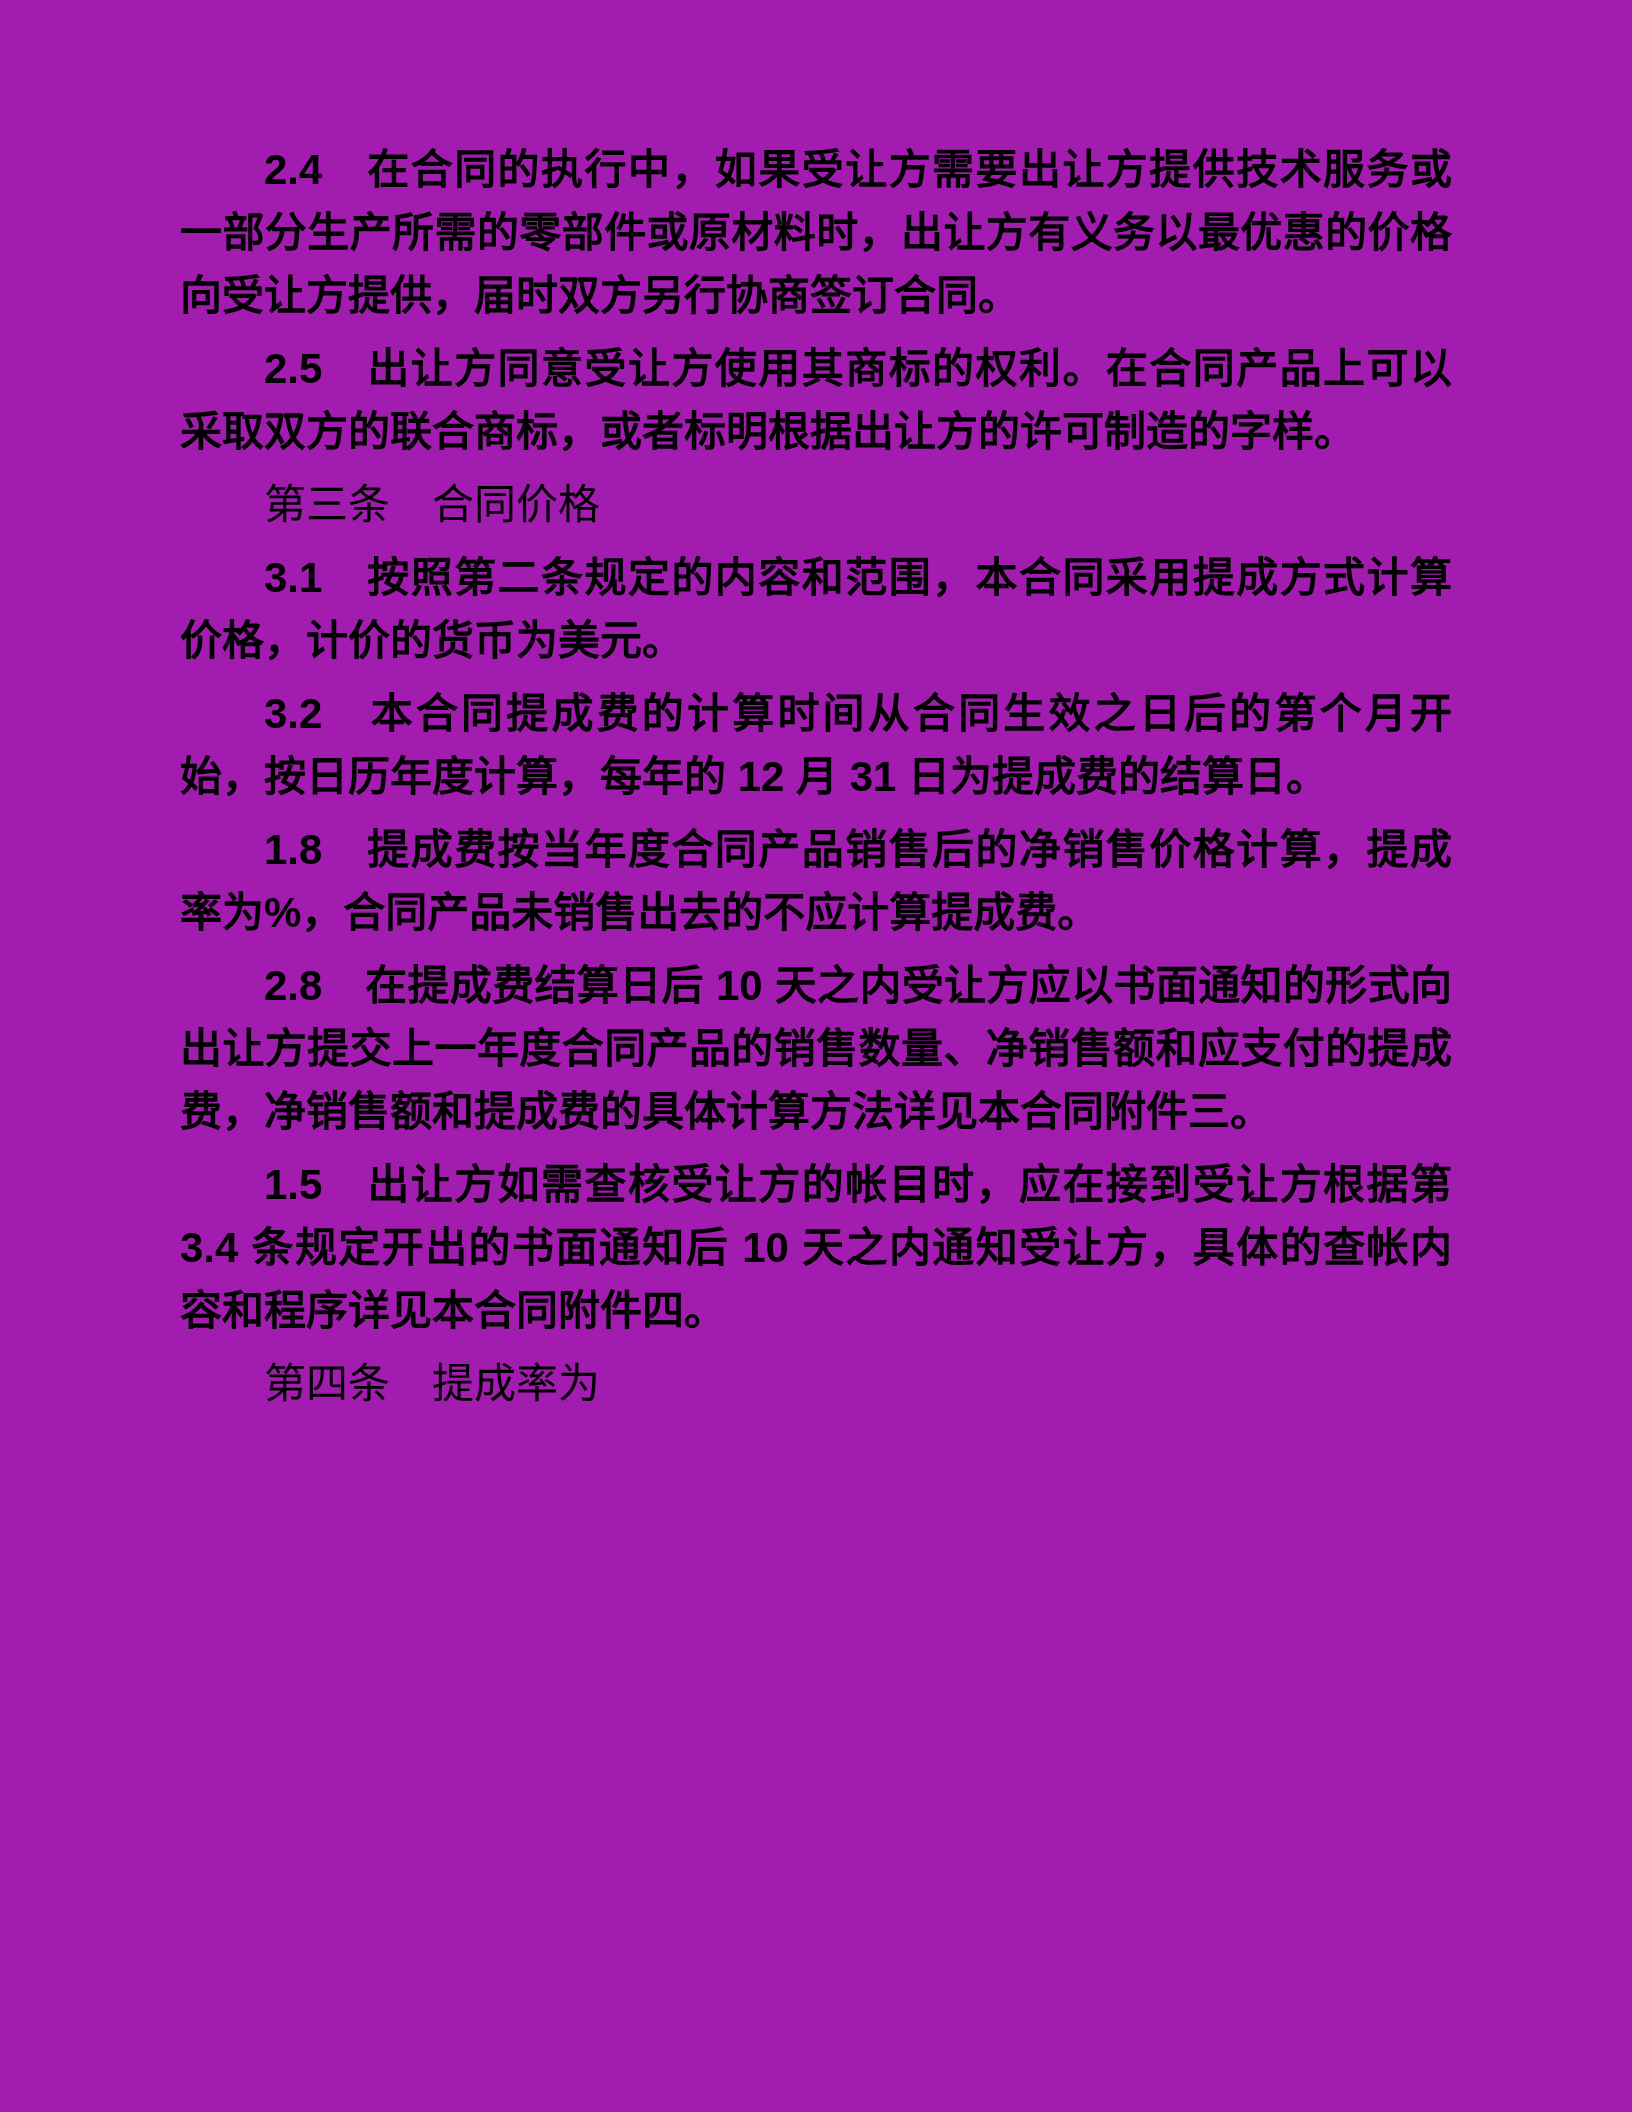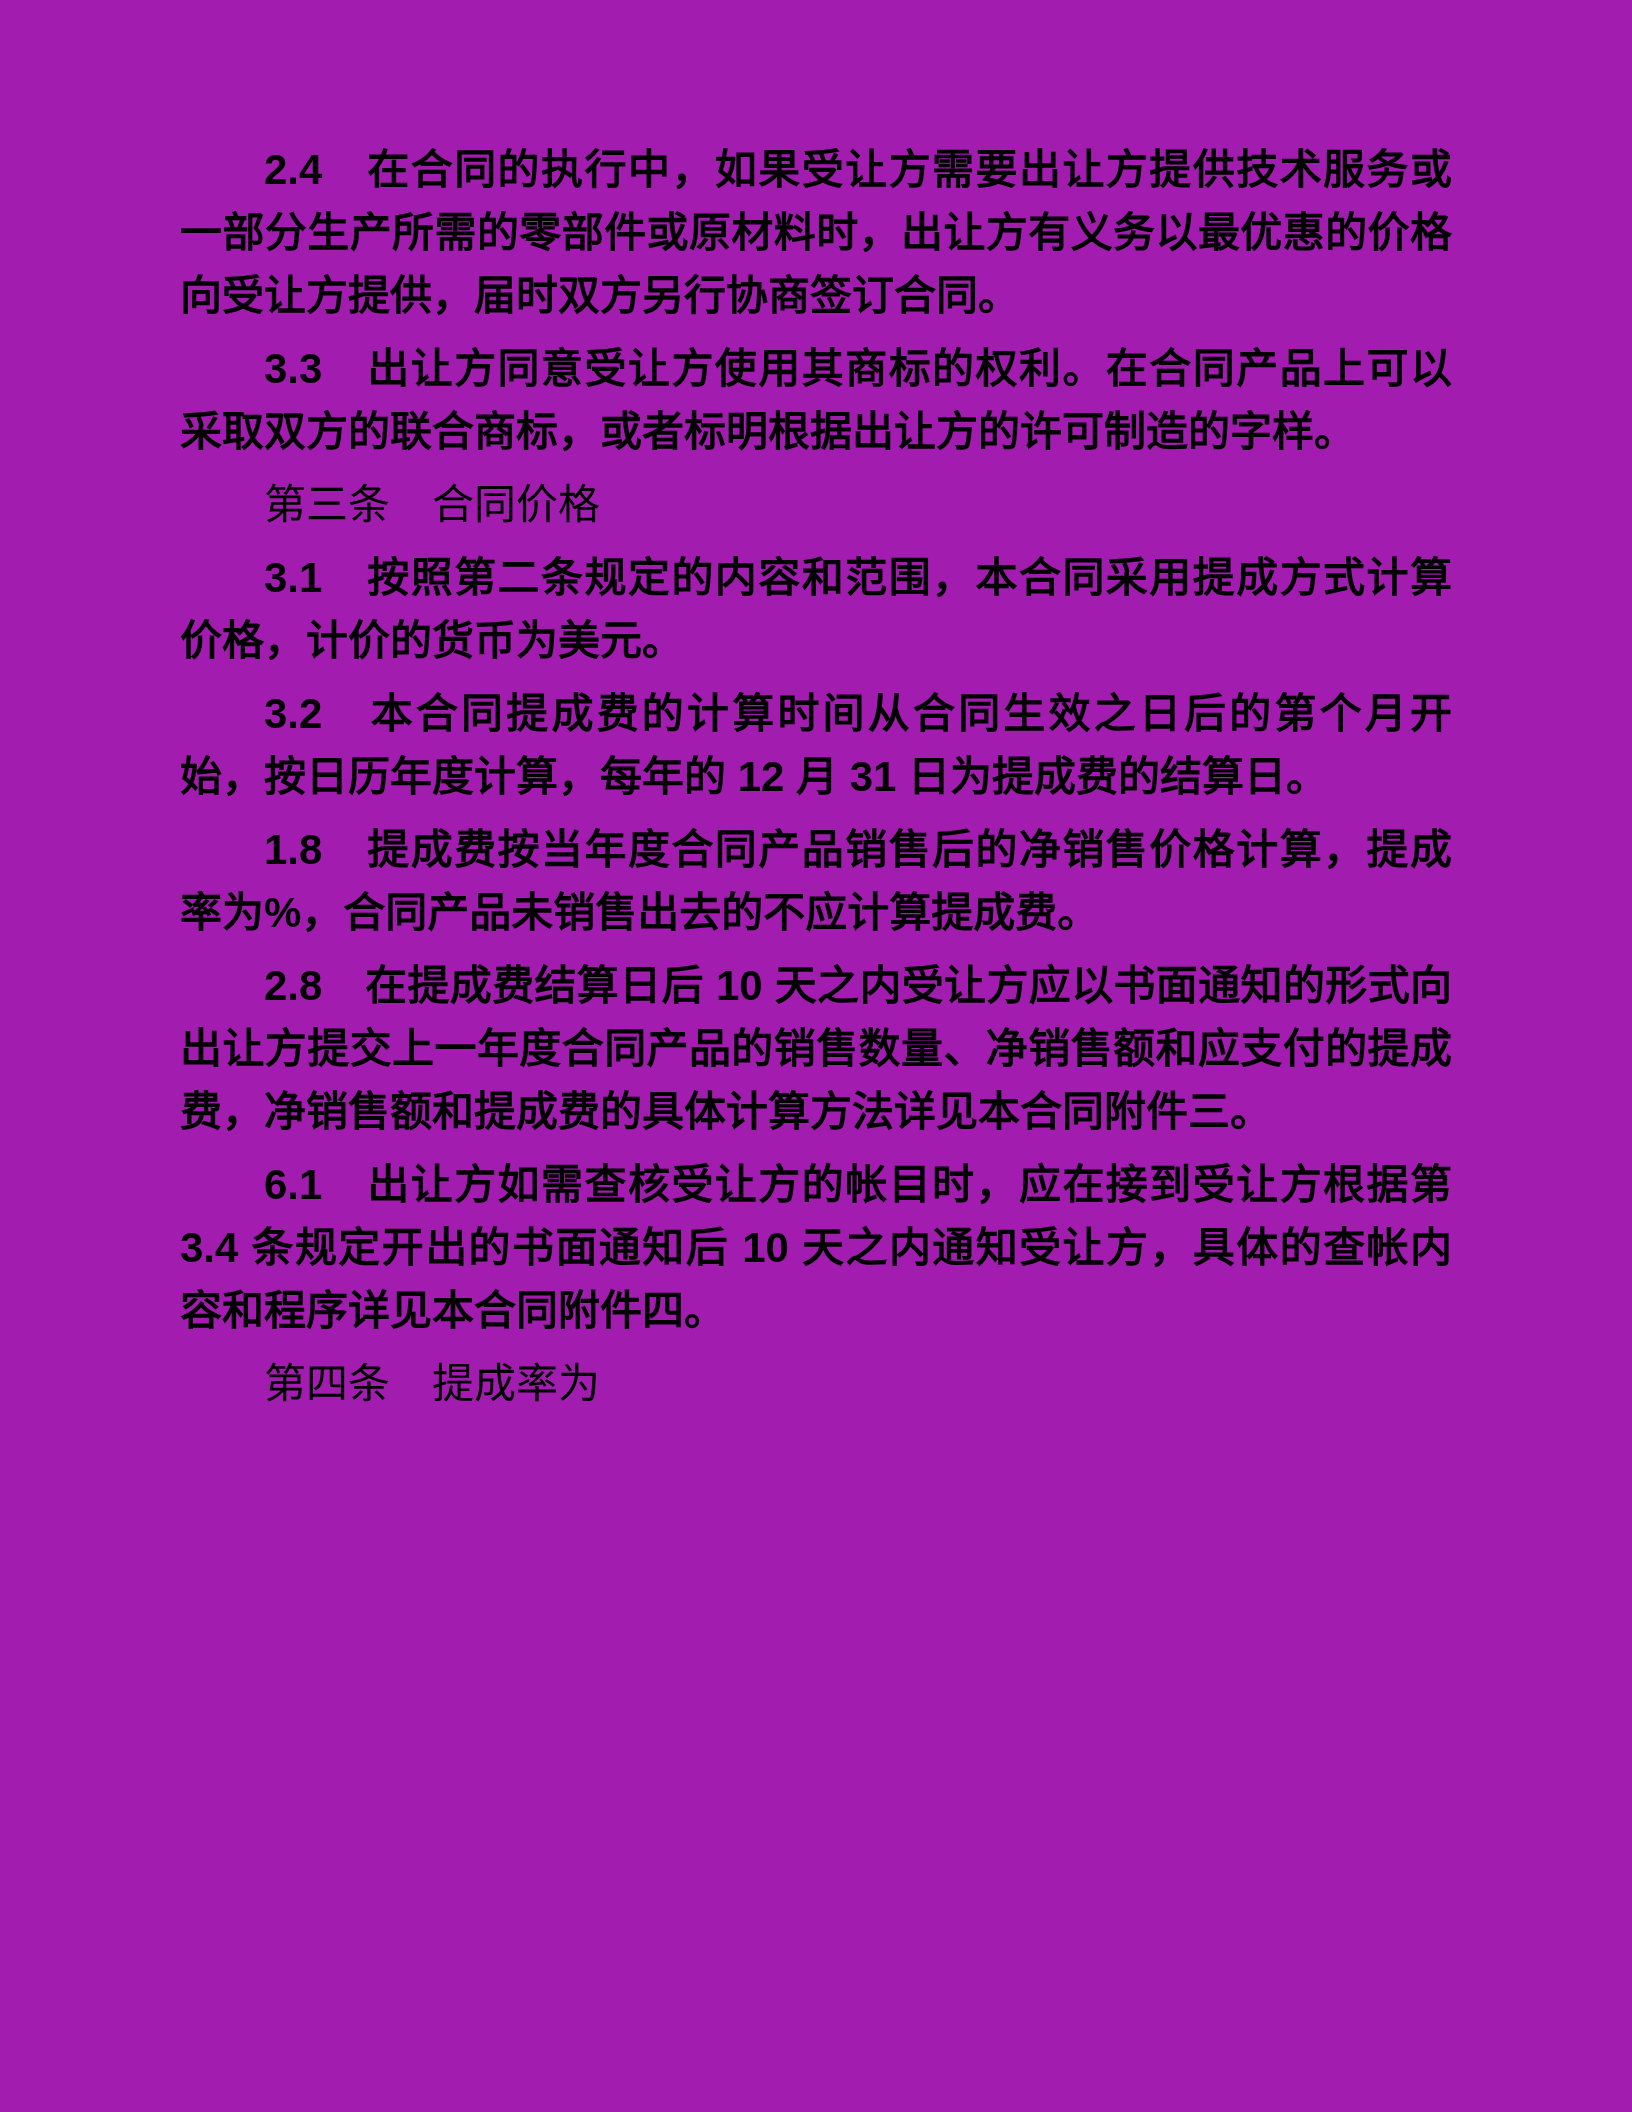--- a/index.html
+++ b/index.html
@@ -39,22 +39,22 @@
     font-weight: 400;
     text-align: left;
   }
 </style>
 </head>
 <body>
 
 <div class="page">
   <div class="content">
       <p class="para">2.4　在合同的执行中，如果受让方需要出让方提供技术服务或一部分生产所需的零部件或原材料时，出让方有义务以最优惠的价格向受让方提供，届时双方另行协商签订合同。</p>
-      <p class="para">3.3　出让方同意受让方使用其商标的权利。在合同产品上可以采取双方的联合商标，或者标明根据出让方的许可制造的字样。</p>
+      <p class="para">2.5　出让方同意受让方使用其商标的权利。在合同产品上可以采取双方的联合商标，或者标明根据出让方的许可制造的字样。</p>
       <p class="para heading">第三条　合同价格</p>
       <p class="para">3.1　按照第二条规定的内容和范围，本合同采用提成方式计算价格，计价的货币为美元。</p>
       <p class="para">3.2　本合同提成费的计算时间从合同生效之日后的第个月开始，按日历年度计算，每年的 12 月 31 日为提成费的结算日。</p>
       <p class="para">1.8　提成费按当年度合同产品销售后的净销售价格计算，提成率为%，合同产品未销售出去的不应计算提成费。</p>
       <p class="para">2.8　在提成费结算日后 10 天之内受让方应以书面通知的形式向出让方提交上一年度合同产品的销售数量、净销售额和应支付的提成费，净销售额和提成费的具体计算方法详见本合同附件三。</p>
-      <p class="para">6.1　出让方如需查核受让方的帐目时，应在接到受让方根据第 3.4 条规定开出的书面通知后 10 天之内通知受让方，具体的查帐内容和程序详见本合同附件四。</p>
+      <p class="para">1.5　出让方如需查核受让方的帐目时，应在接到受让方根据第 3.4 条规定开出的书面通知后 10 天之内通知受让方，具体的查帐内容和程序详见本合同附件四。</p>
       <p class="para heading">第四条　提成率为</p>
     </div>
 </div>
 
 </body></html>

